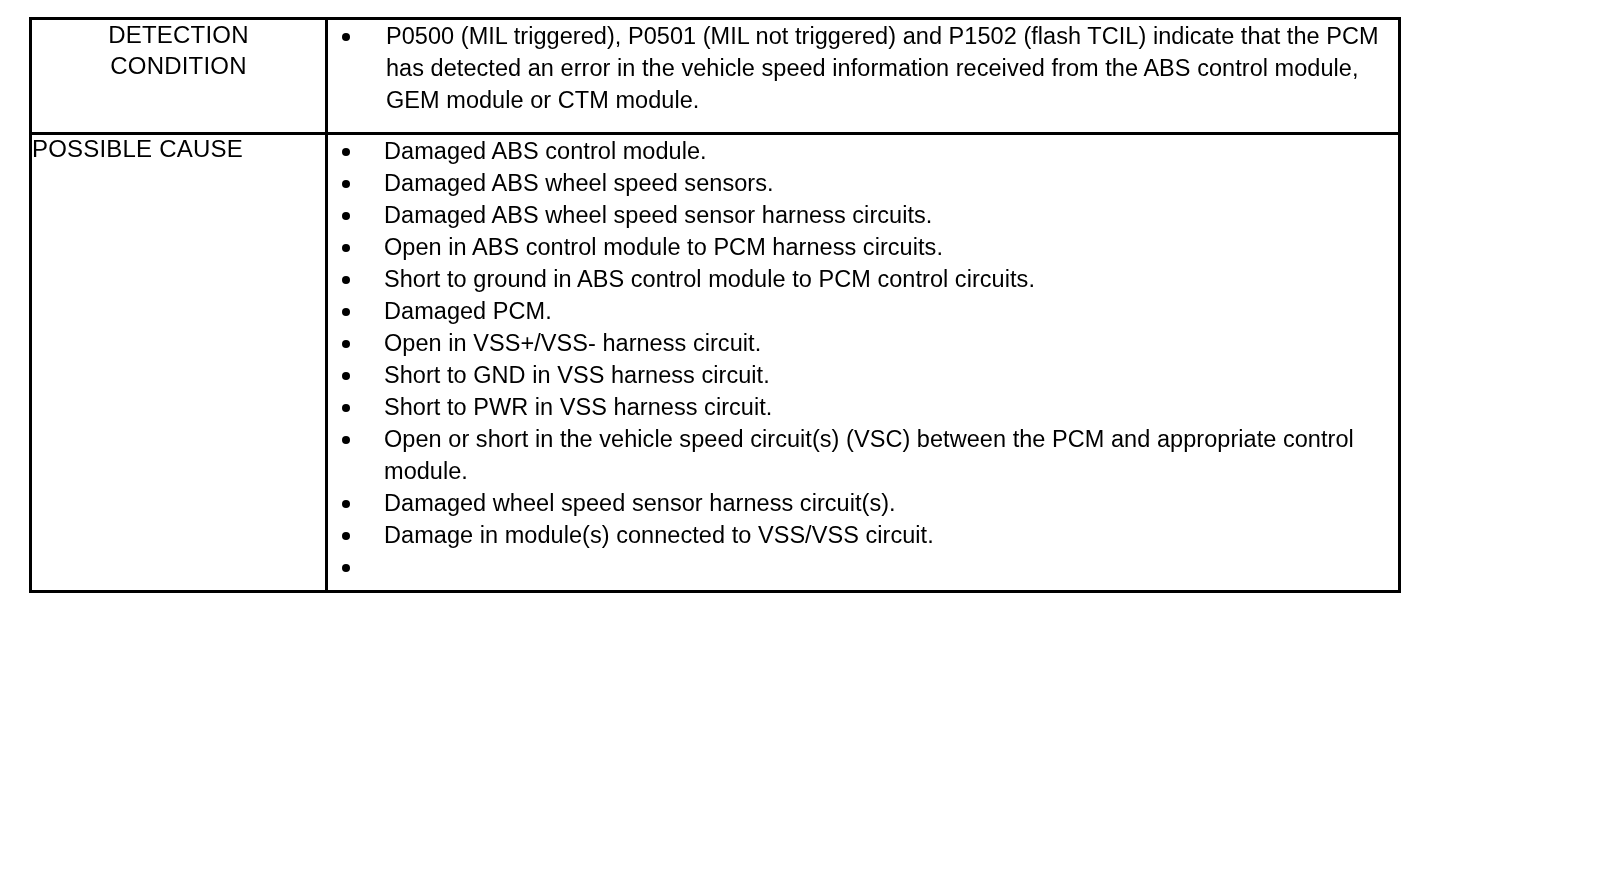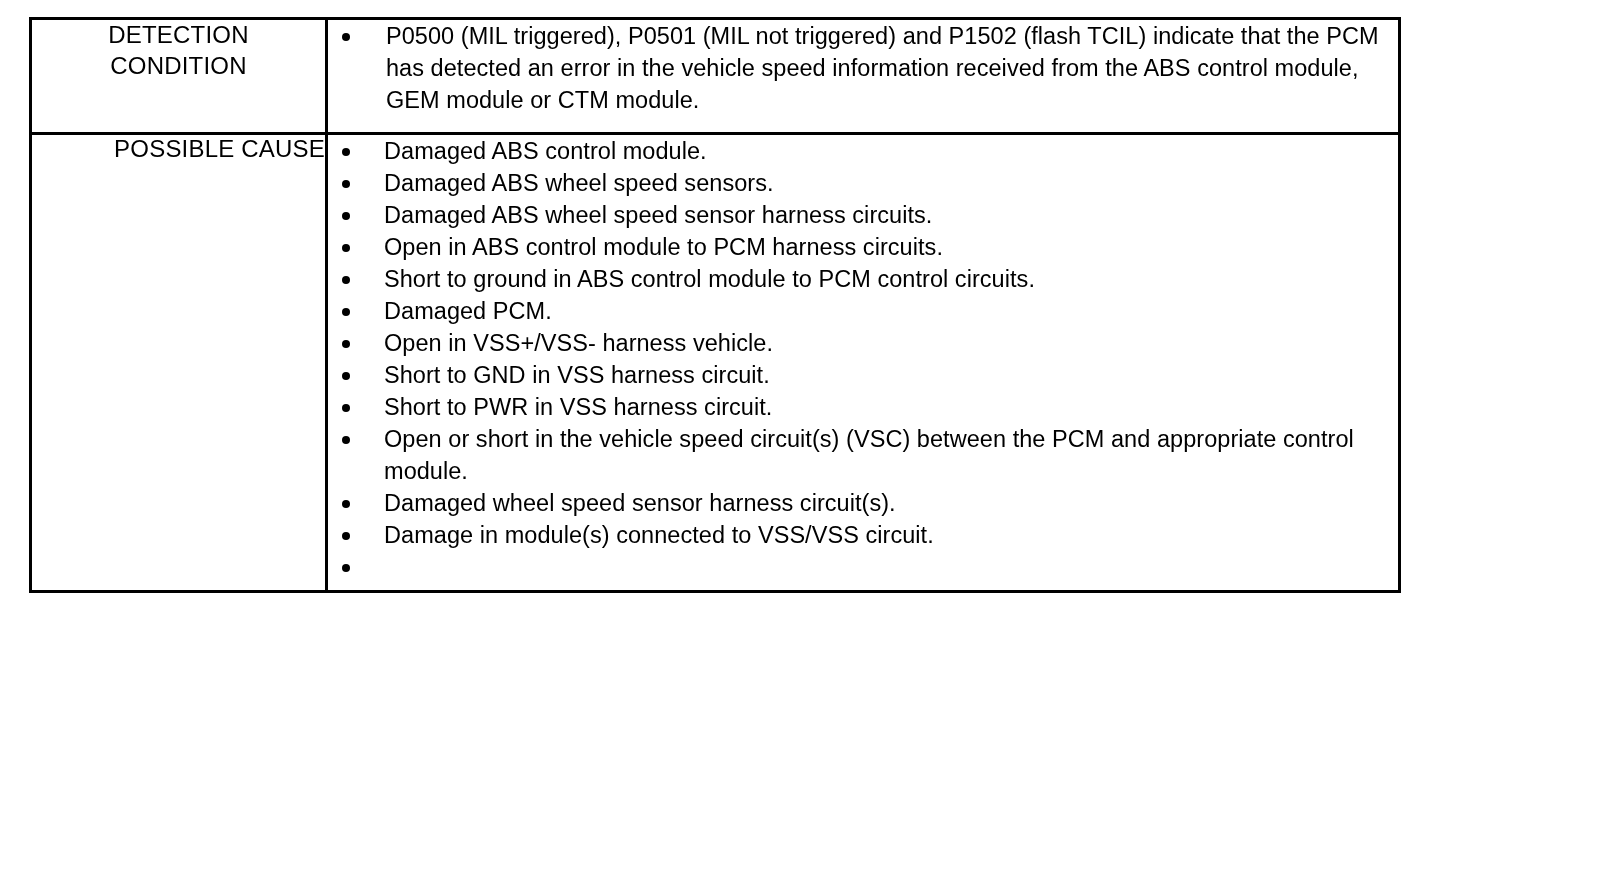--- a/index.html
+++ b/index.html
@@ -90,21 +90,21 @@
     letter-spacing: 0.2px;
   }
 
   .cell-detect-body {
     vertical-align: top;
     padding: 9px 6px 6px 0;
   }
 
   
   .cell-cause-label {
-    text-align: right;
+    text-align: left;
     vertical-align: top;
     height: 455px;
     padding: 12px 10px 0 10px;
   }
   .cause-label-text {
     font-size: 24px;
     font-weight: normal;
     letter-spacing: 0.2px;
   }
   .cell-cause-body {
@@ -206,21 +206,21 @@
             <li class="bullet-item">
               <span class="dot"></span>
               <span class="bullet-text">Short to ground in ABS control module to PCM control circuits.</span>
             </li>
             <li class="bullet-item">
               <span class="dot"></span>
               <span class="bullet-text">Damaged PCM.</span>
             </li>
             <li class="bullet-item">
               <span class="dot"></span>
-              <span class="bullet-text">Open in VSS+/VSS- harness vehicle.</span>
+              <span class="bullet-text">Open in VSS+/VSS- harness circuit.</span>
             </li>
             <li class="bullet-item">
               <span class="dot"></span>
               <span class="bullet-text">Short to GND in VSS harness circuit.</span>
             </li>
             <li class="bullet-item">
               <span class="dot"></span>
               <span class="bullet-text">Short to PWR in VSS harness circuit.</span>
             </li>
             <li class="bullet-item">

